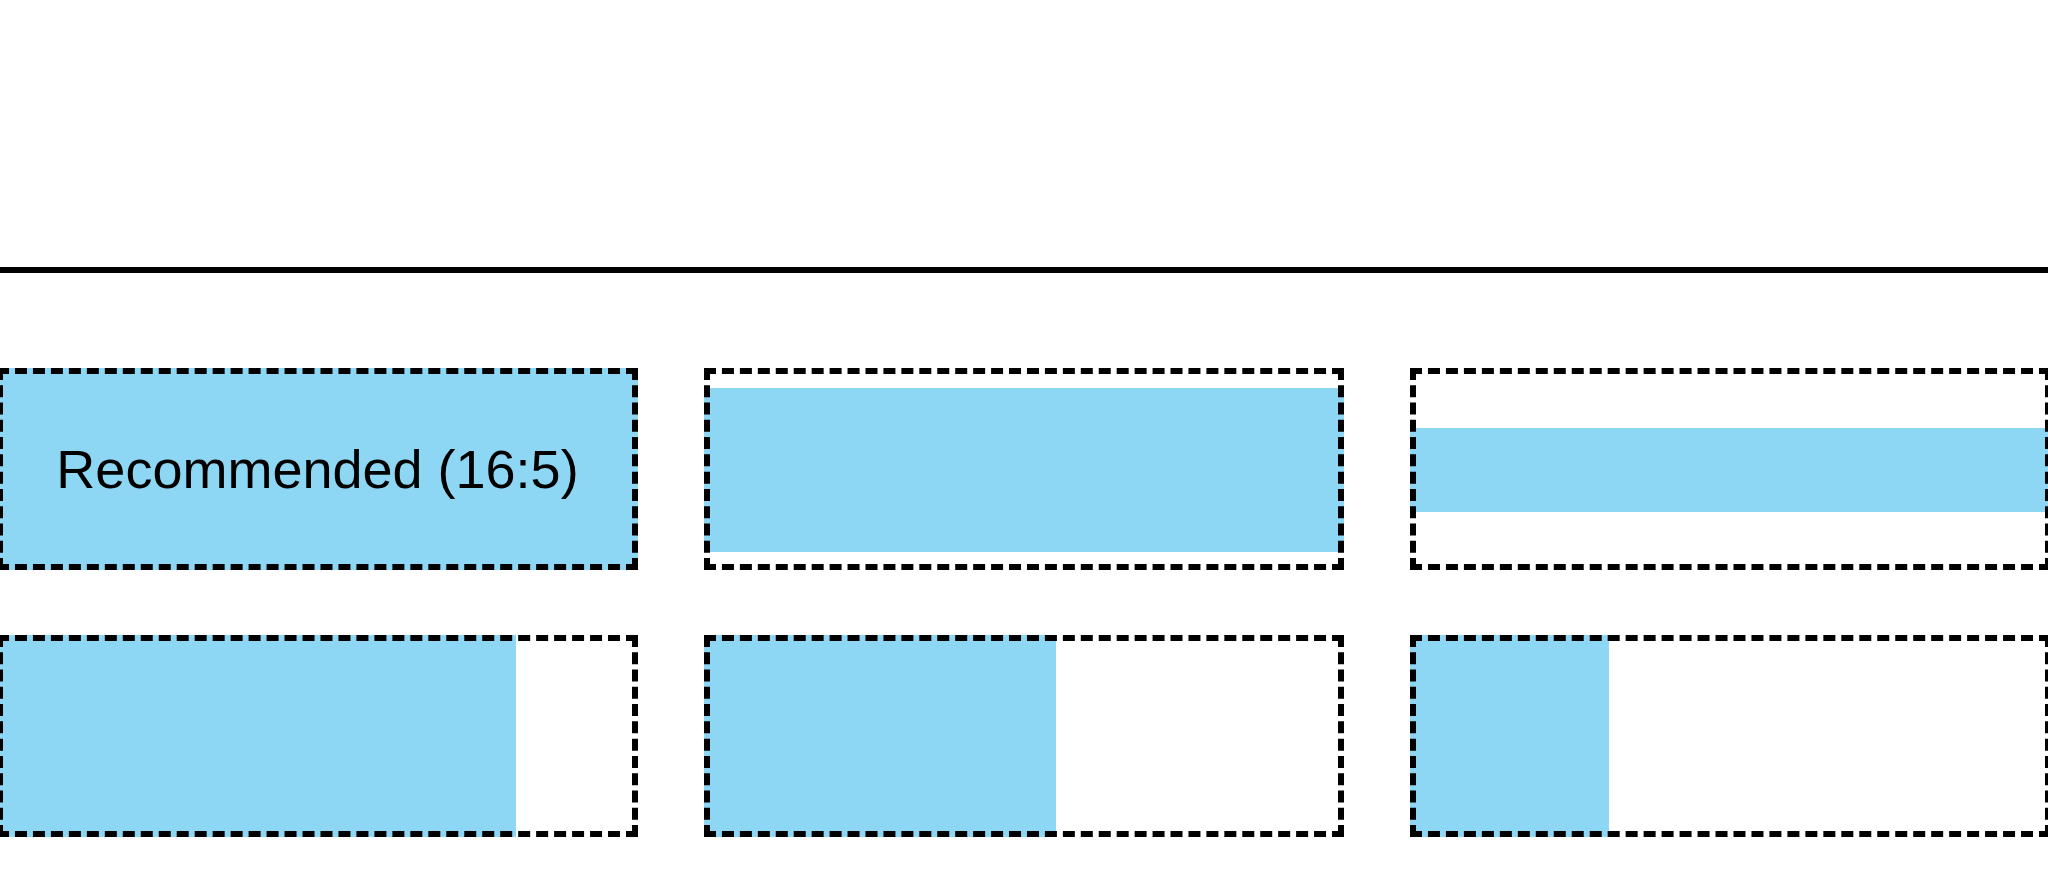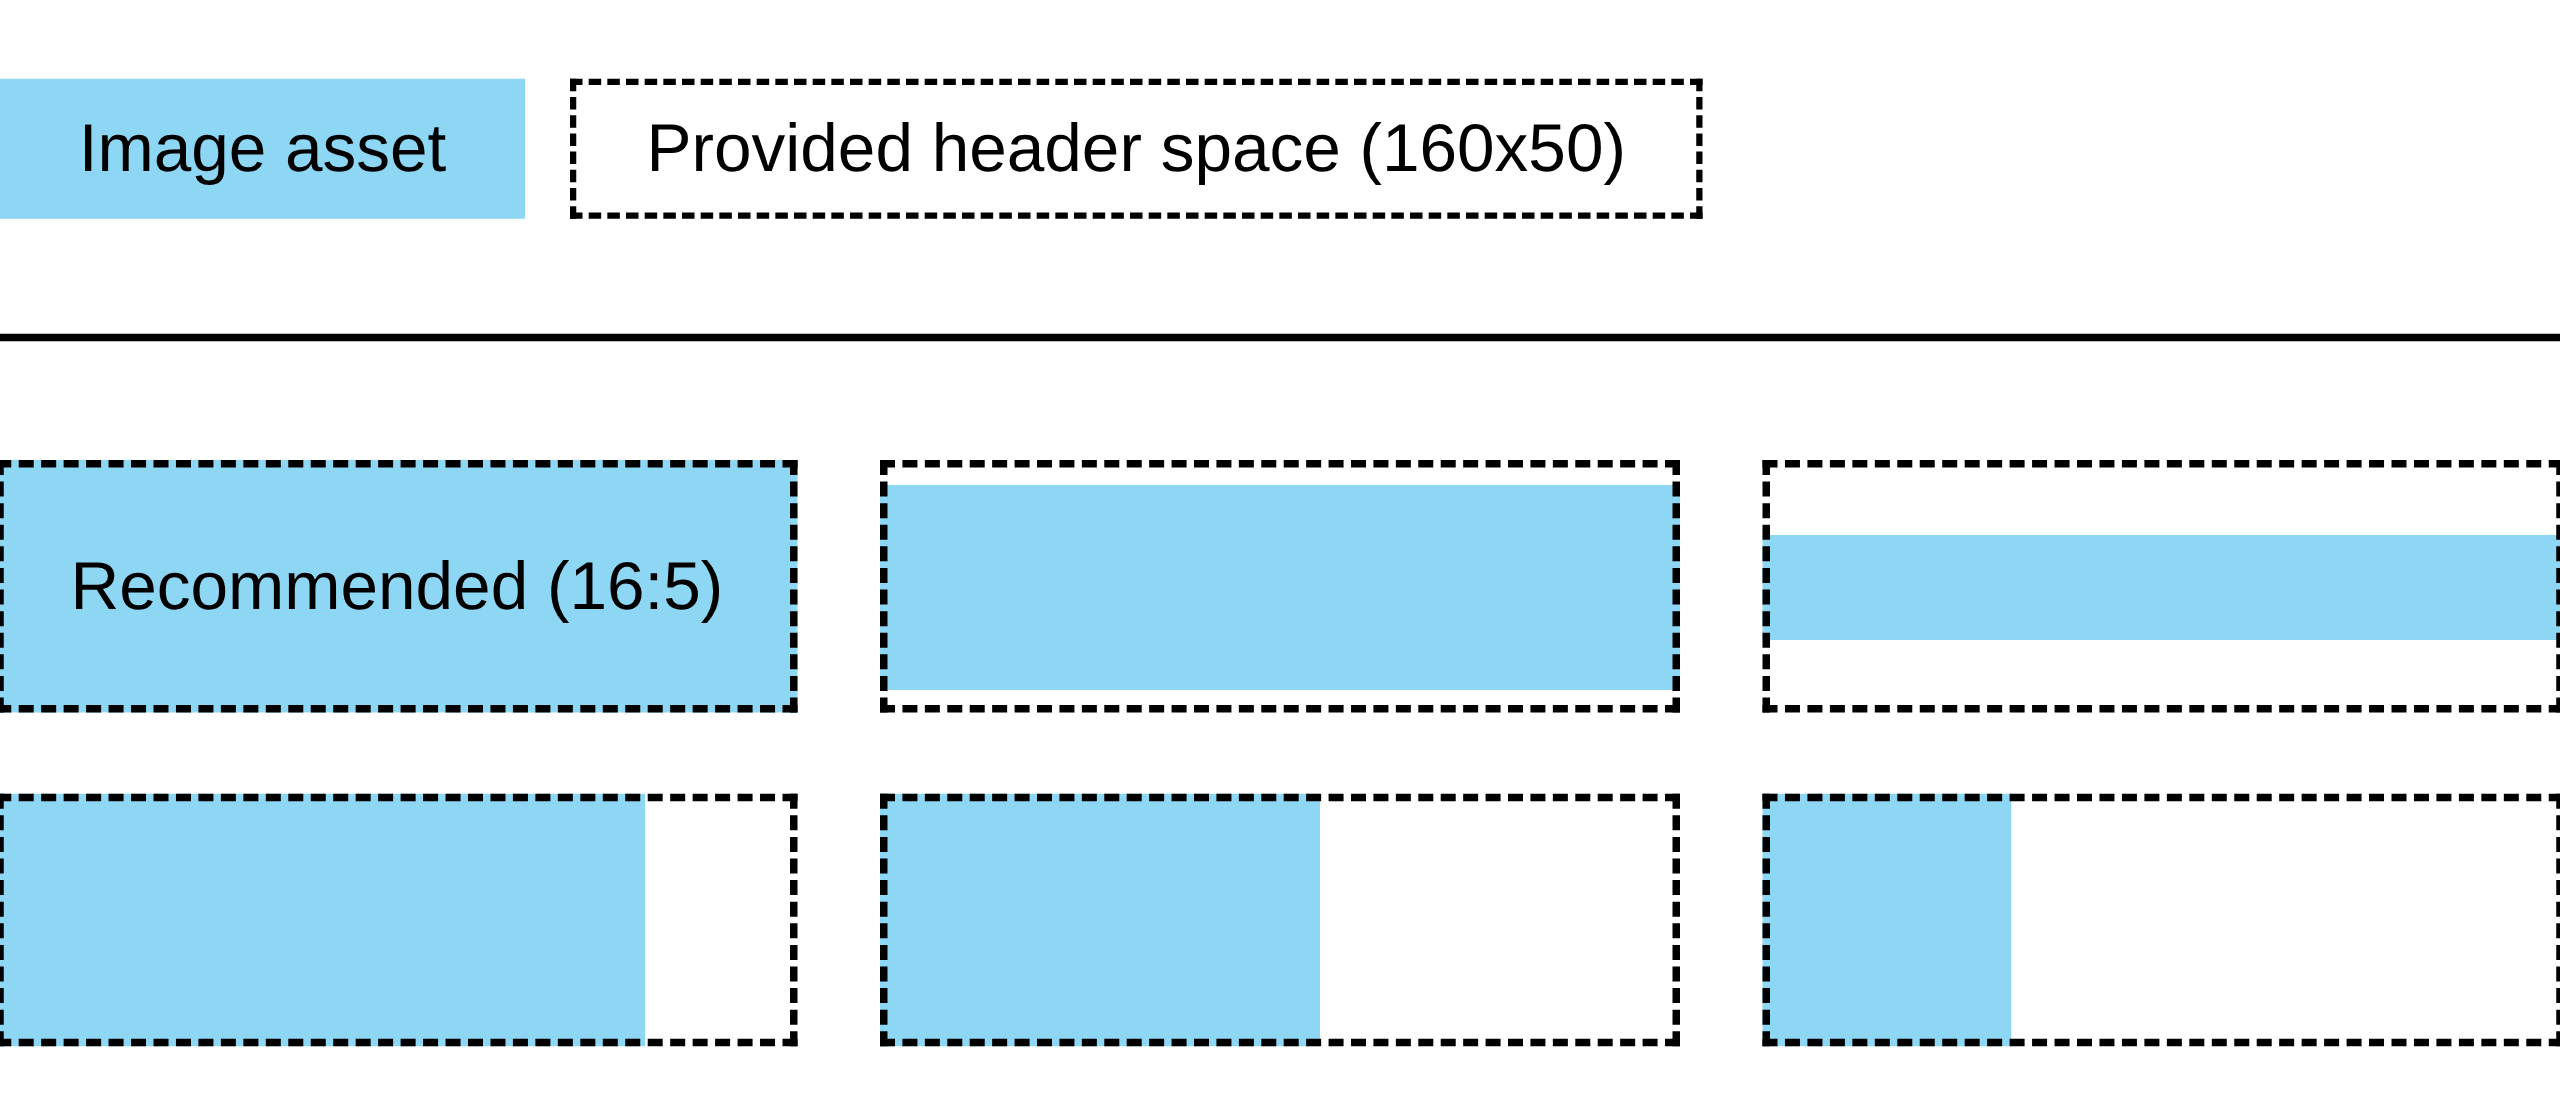--- a/index.html
+++ b/index.html
@@ -56,27 +56,21 @@
   .cell-label {
     position: absolute; inset: 0; z-index: 3;
     display: flex; align-items: center; justify-content: center;
   }
 </style>
 </head>
 <body>
 
 <div class="stage">
 
-  <div class="legend-asset">
-    <span class="label">Image asset</span>
-  </div>
 
-  <div class="legend-space">
-    <span class="label">Provided header space (160x50)</span>
-  </div>
 
   <div class="divider"></div>
 
   <div class="cell row1 colA">
     <div class="asset-fill" style="left: 0%; top: 0%; width: 100%; height: 100%;"></div>
     <div class="cell-border"></div>
     <div class="cell-label">
       <span class="label">Recommended (16:5)</span>
     </div>
   </div>

